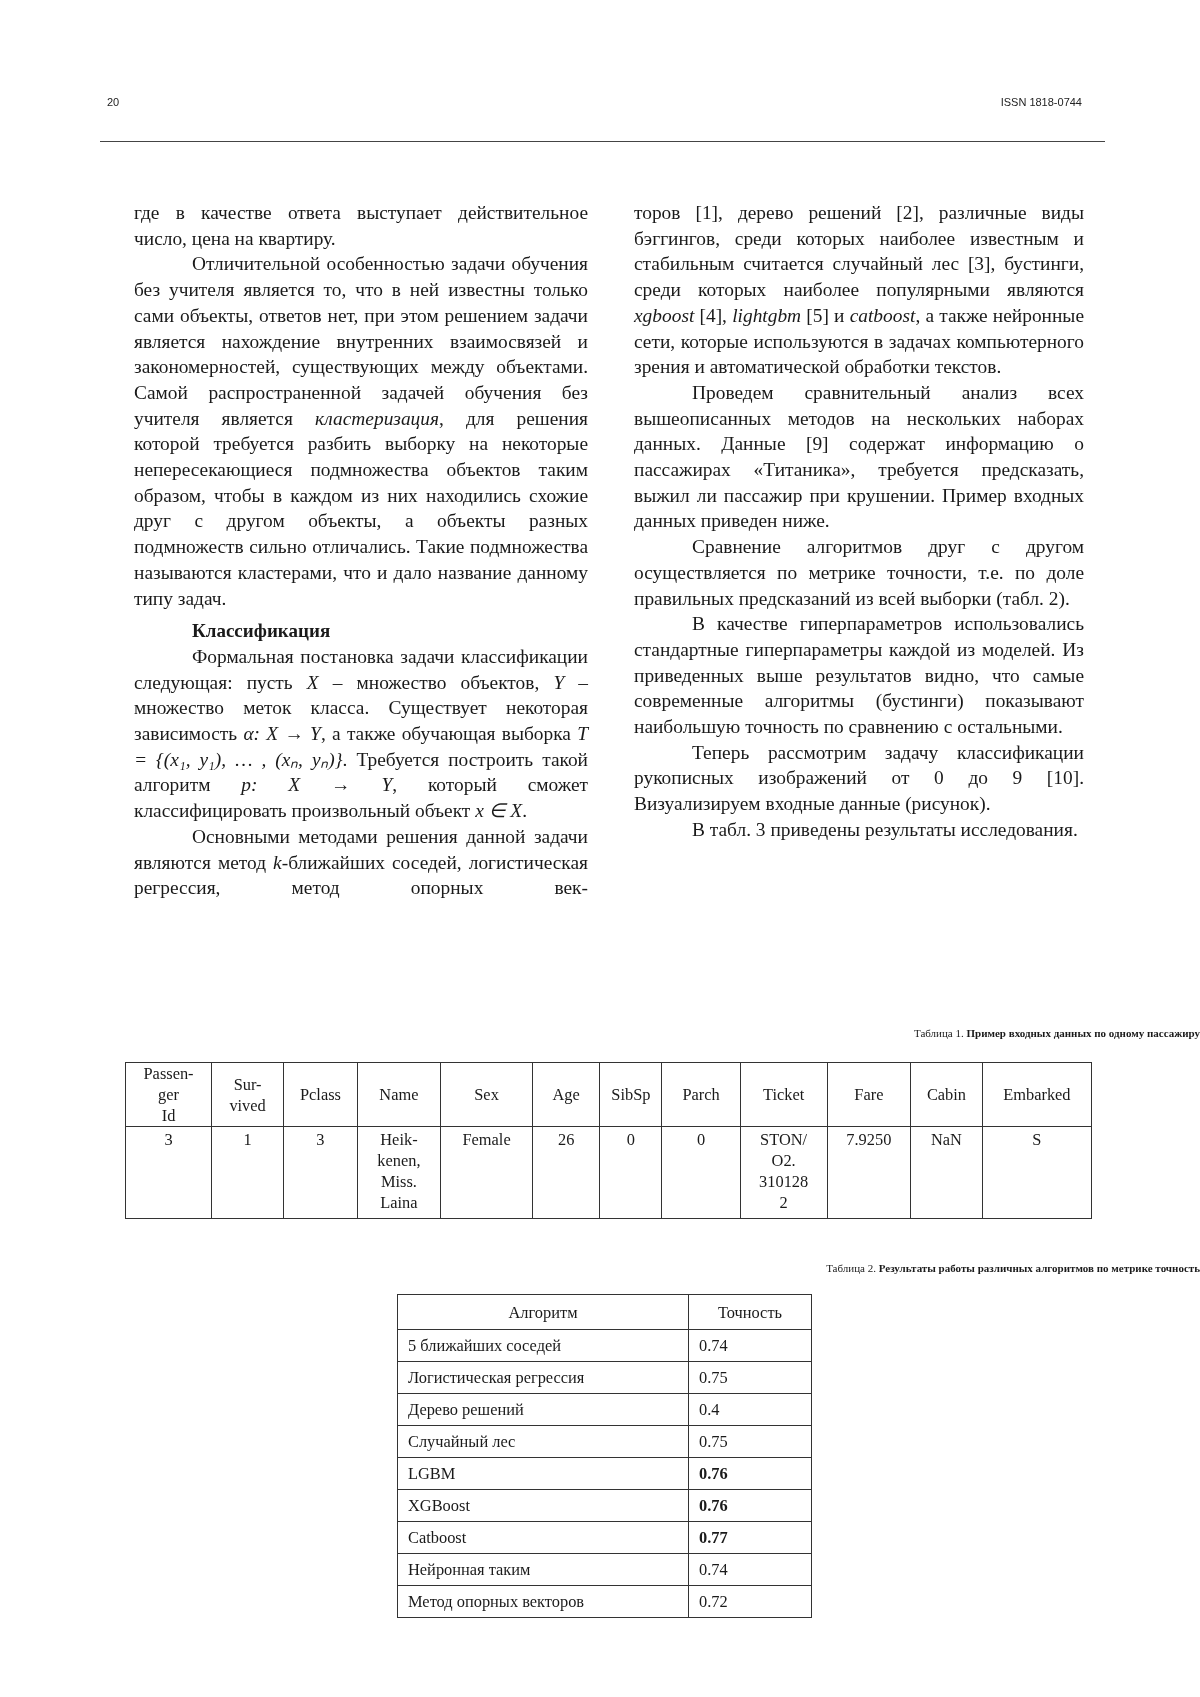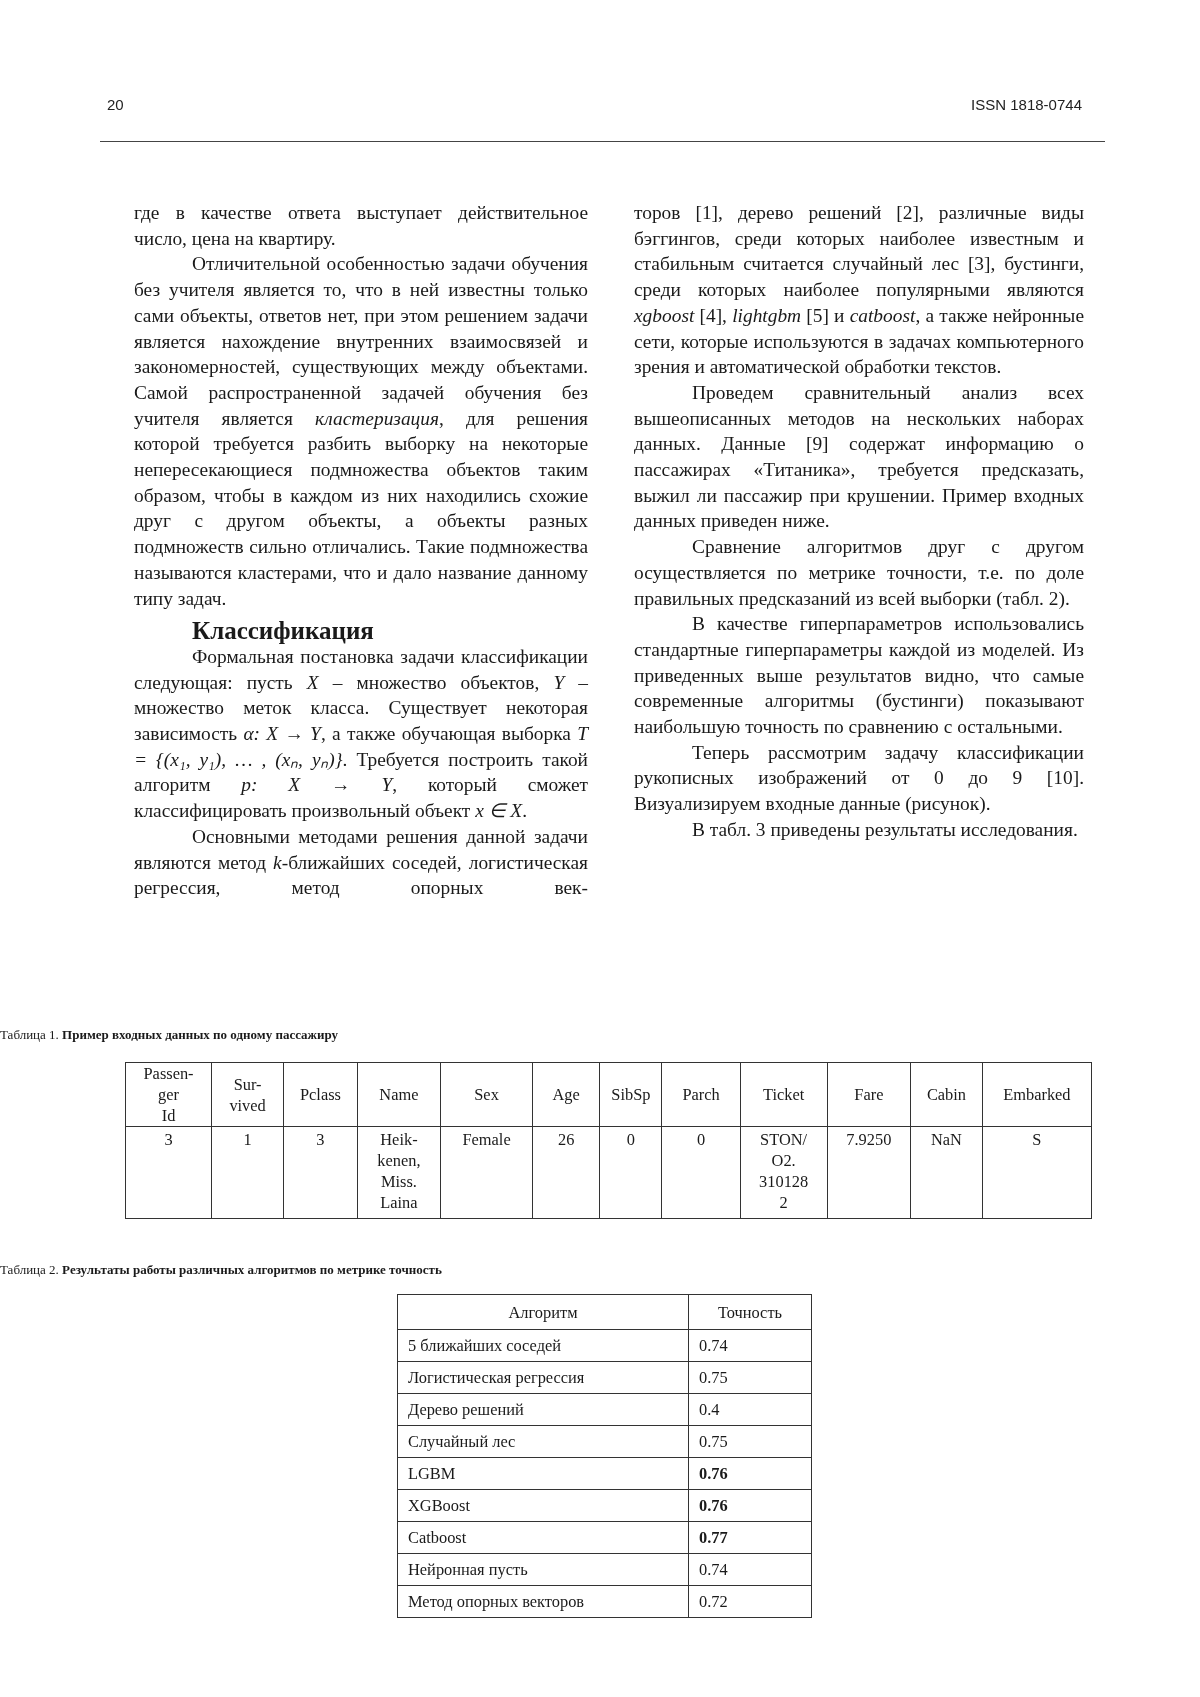--- a/index.html
+++ b/index.html
@@ -1,32 +1,32 @@
 <!DOCTYPE html>
 <html><head>
 <meta charset="utf-8">
 <style>
   html, body { margin: 0; padding: 0; background: #ffffff; }
   body { width: 1200px; height: 1697px; position: relative; overflow: hidden;
          font-family: "Liberation Serif", serif; color: #1a1a1a; }
-  .hdr { position: absolute; top: 96px; font-family: "Liberation Sans", sans-serif; font-size: 15px; color: #222; text-align: right; }
+  .hdr { position: absolute; top: 96px; font-family: "Liberation Sans", sans-serif; font-size: 11px; color: #222; text-align: right; }
   .hdr-left { left: 107px; }
   .hdr-right { right: 118px; }
   .hdr-rule { position: absolute; left: 100px; width: 1005px; top: 141px; border-top: 1px solid #444; }
 
   .col { position: absolute; top: 200px; font-size: 19.4px; line-height: 25.7px; text-align: justify; }
   .col-left { left: 134px; width: 454px; }
   .col-right { left: 634px; width: 450px; }
   .col p { margin: 0; text-indent: 0; }
   .col p.ind { text-indent: 58px; }
-  .col h3 { margin: 7px 0 0 0; font-size: 25px; font-weight: bold; padding-left: 58px; line-height: 25.7px; }
+  .col h3 { margin: 7px 0 0 0; font-size: 19px; font-weight: bold; padding-left: 58px; line-height: 25.7px; }
   .col p.last-justify { text-align-last: justify; }
   i, .it { font-style: italic; }
 
-  .cap { position: absolute; font-size: 13px; text-align: left; width: 1200px; left: 0; }
+  .cap { position: absolute; font-size: 11px; text-align: right; width: 1200px; left: 0; }
   .cap b { font-weight: bold; }
   .cap1 { top: 1027px; }
   .cap2 { top: 1262px; }
 
   table { border-collapse: collapse; position: absolute; }
   .t1 { left: 125px; top: 1062px; width: 967px; font-size: 16.4px; line-height: 21px; }
   .t1 th, .t1 td { border: 1.5px solid #333; text-align: center; font-weight: normal; padding: 0 2px; }
   .t1 th { height: 62px; vertical-align: middle; }
   .t1 td { height: 89px; vertical-align: top; padding-top: 2px; }
 
@@ -139,21 +139,21 @@
       </tr>
       <tr>
         <td class="alg">XGBoost</td>
         <td class="acc bold">0.76</td>
       </tr>
       <tr>
         <td class="alg">Catboost</td>
         <td class="acc bold">0.77</td>
       </tr>
       <tr>
-        <td class="alg">Нейронная пусть</td>
+        <td class="alg">Нейронная таким</td>
         <td class="acc">0.74</td>
       </tr>
       <tr>
         <td class="alg">Метод опорных векторов</td>
         <td class="acc">0.72</td>
       </tr>
     </tbody>
 </table>
 
 </body></html>

